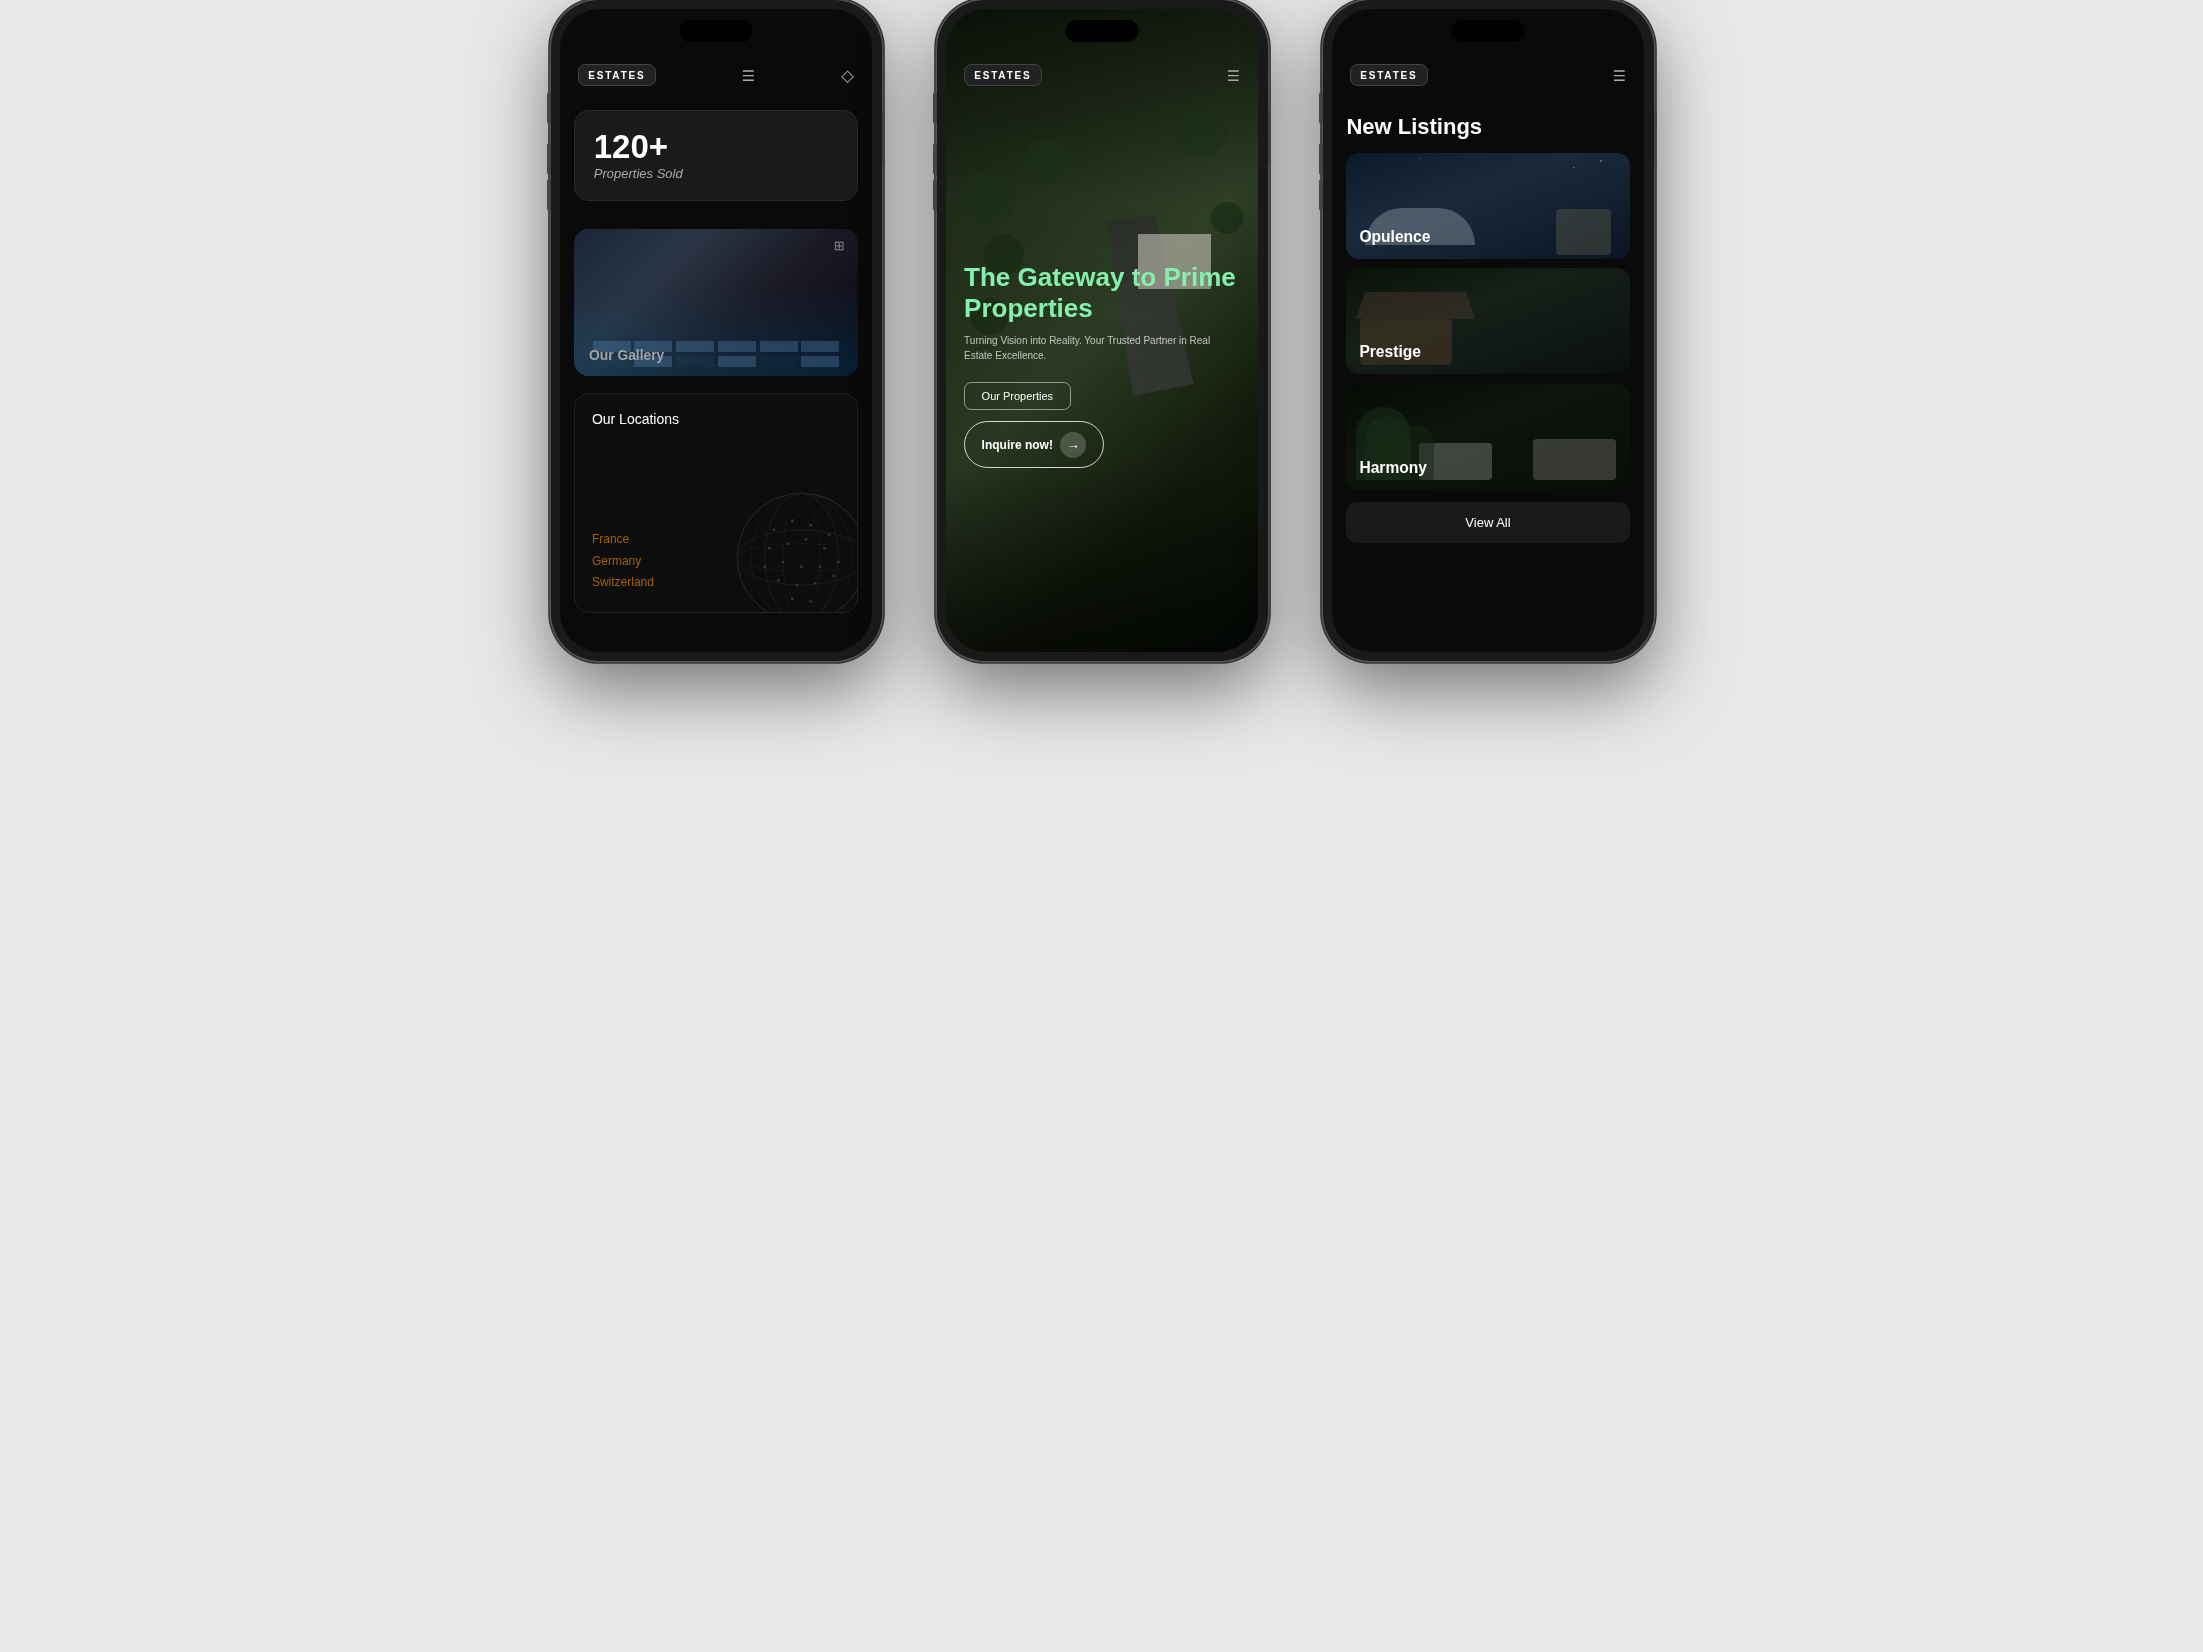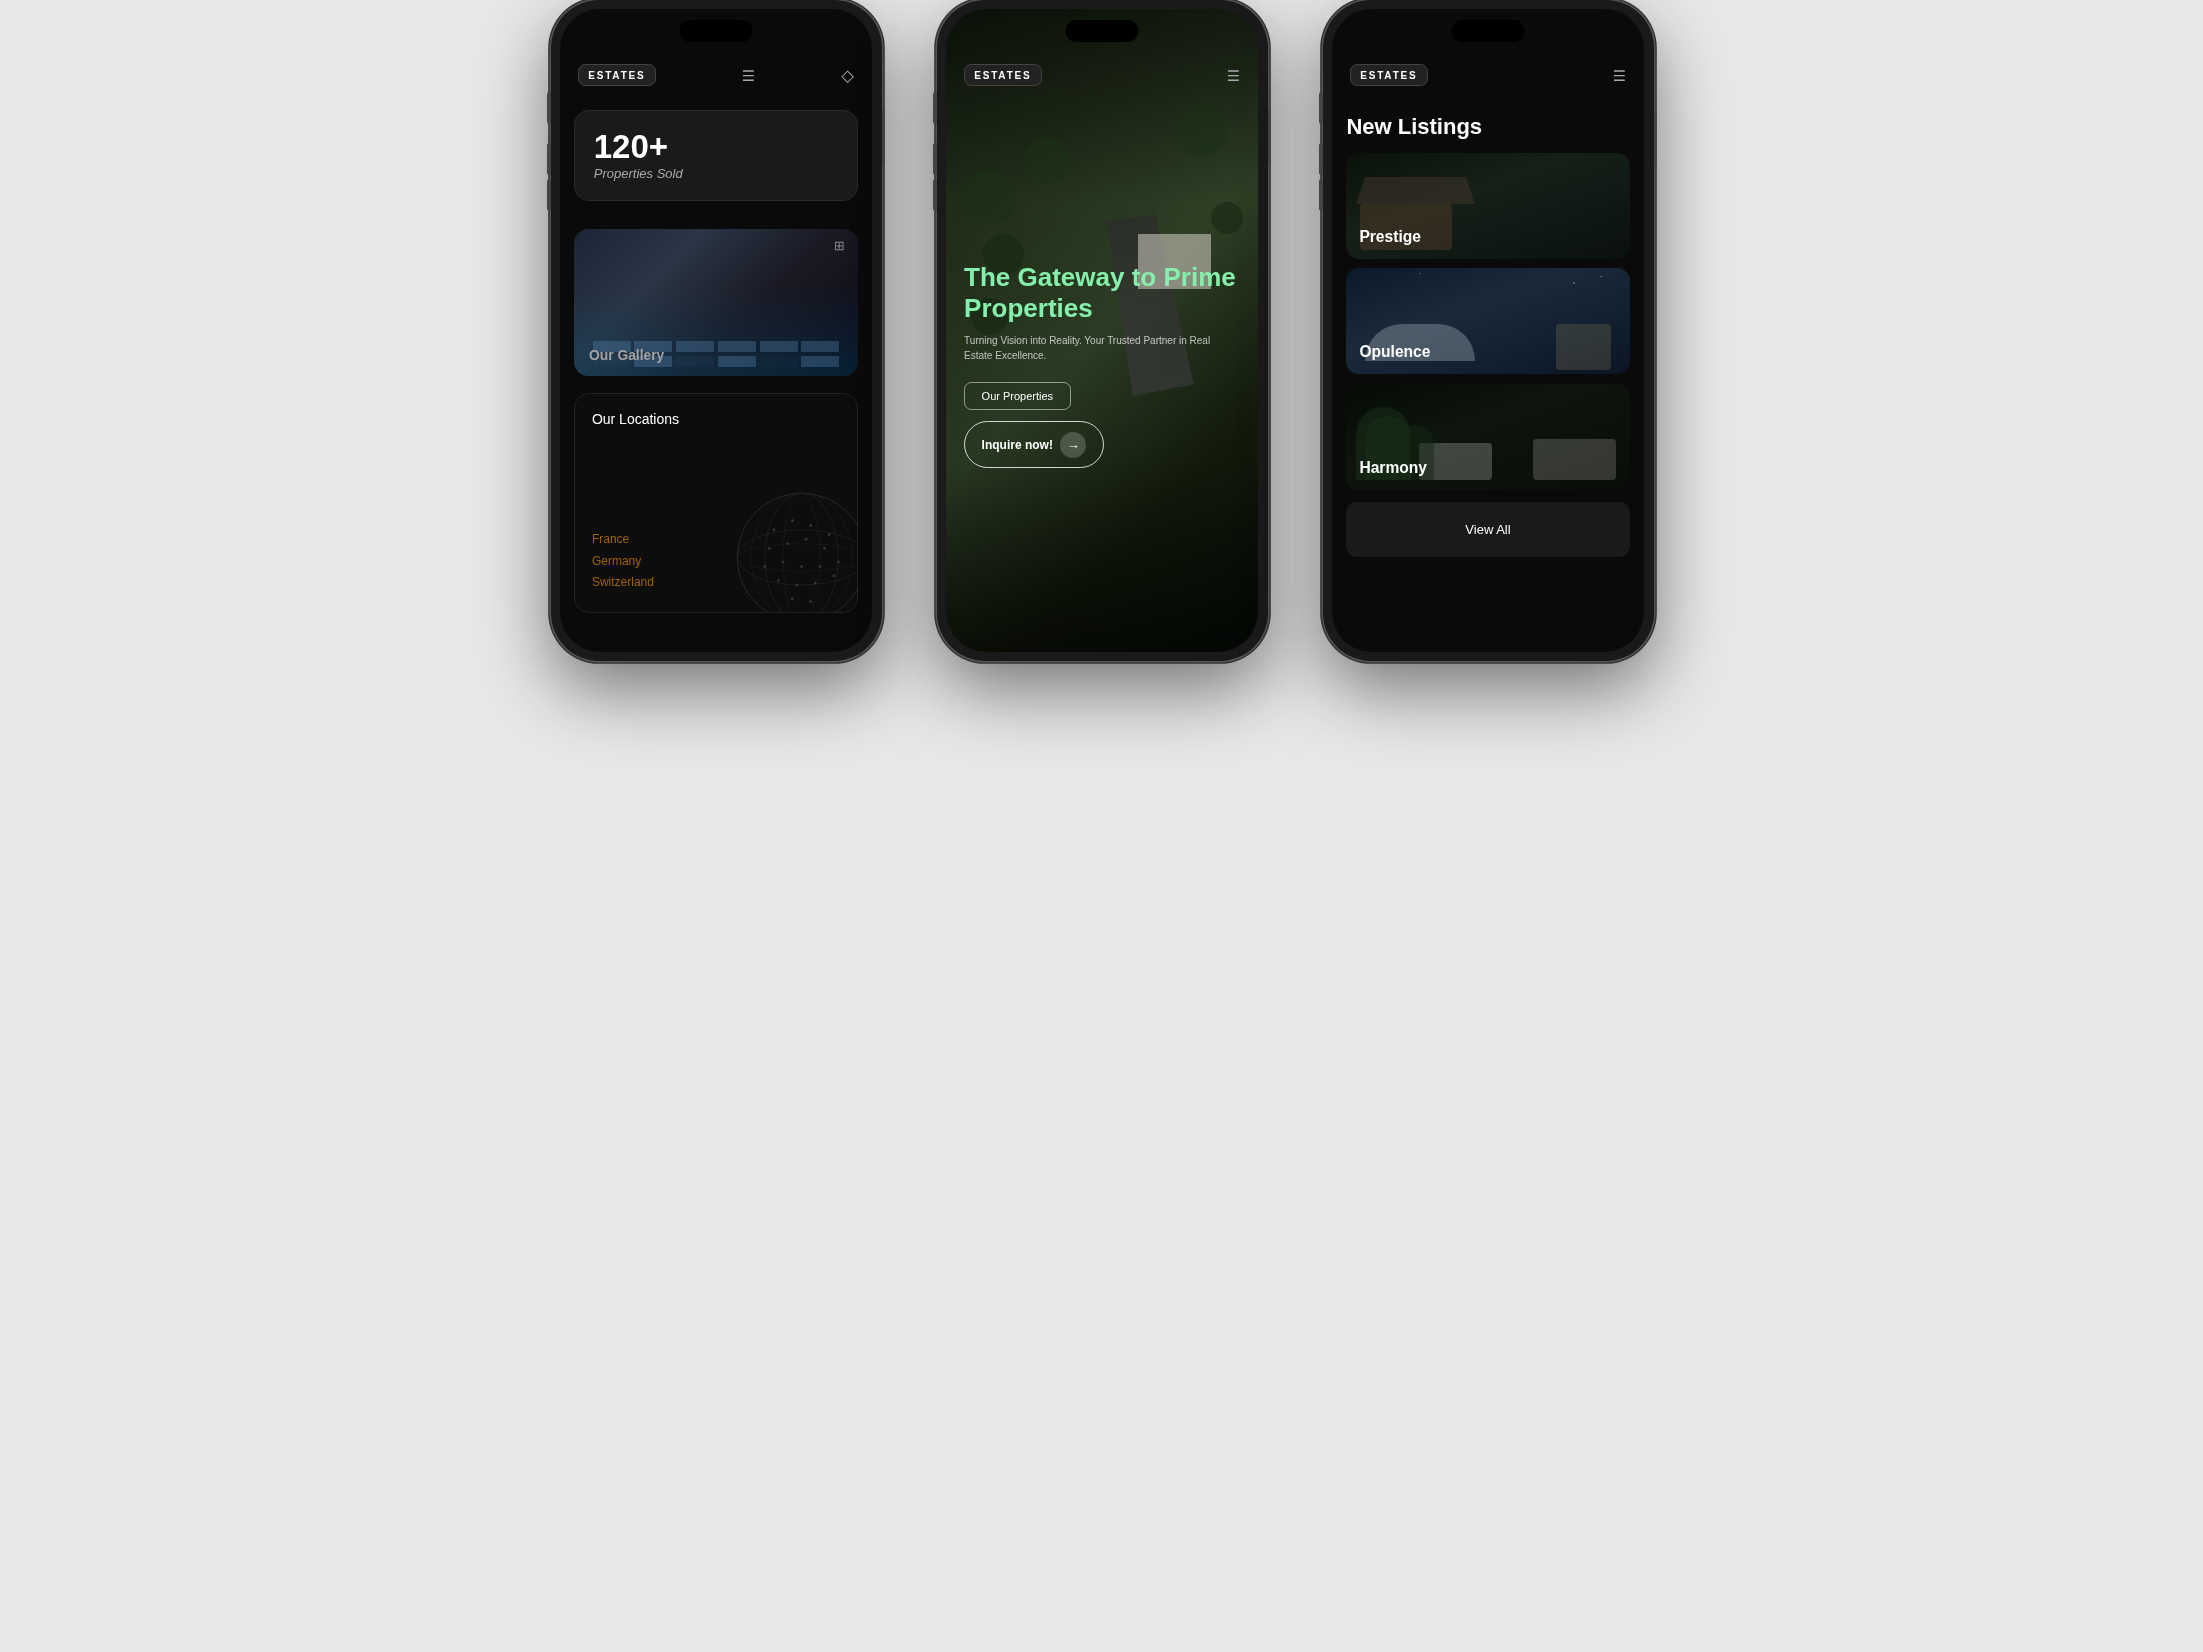--- a/index.html
+++ b/index.html
@@ -505,21 +505,21 @@
       color: #fff;
       font-size: 15.6px;
       font-weight: 700;
     }
 
     .view-all-btn {
       width: 100%;
       background: #1a1a1a;
       border: none;
       color: #fff;
-      padding: 20px;
+      padding: 13px;
       border-radius: 11px;
       font-size: 13px;
       font-weight: 500;
       text-align: center;
       margin-top: 3.7px;
     }
   </style>
 </head>
 <body>
 
@@ -663,36 +663,36 @@
               <span class="logo-text">ESTATES</span>
             </div>
             <span class="menu-icon">☰</span>
           </div>
 
           <div style="margin-top: 13px;">
             <div class="new-listings-title">New Listings</div>
 
             
             <div class="listing-card">
-              <div class="property-shape prestige-shape"></div>
-              <span class="listing-label">Prestige</span>
-            </div>
-
-            
-            <div class="listing-card">
               <div class="property-shape opulence-shape"></div>
 
               <div style="position:absolute;top:7.3px;right:27.5px;width:1.8px;height:1.8px;background:#aaa;border-radius:50%;opacity:0.6;"></div>
               <div style="position:absolute;top:13.8px;right:55px;width:1.4px;height:1.4px;background:#aaa;border-radius:50%;opacity:0.5;"></div>
               <div style="position:absolute;top:4.6px;left:73px;width:1.4px;height:1.4px;background:#aaa;border-radius:50%;opacity:0.4;"></div>
               <span class="listing-label">Opulence</span>
             </div>
 
             
             <div class="listing-card">
+              <div class="property-shape prestige-shape"></div>
+              <span class="listing-label">Prestige</span>
+            </div>
+
+            
+            <div class="listing-card">
               <div class="property-shape harmony-shape"></div>
 
               <div style="position:absolute;bottom:9.2px;right:13.8px;width:83px;height:41px;background:rgba(230,225,215,0.2);border-radius:3.7px;"></div>
               <div style="position:absolute;bottom:9.2px;left:9.2px;width:55px;height:73px;background:rgba(25,50,25,0.5);border-radius:27.5px 27.5px 0 0;"></div>
               <div style="position:absolute;bottom:9.2px;left:51px;width:37px;height:55px;background:rgba(20,40,20,0.5);border-radius:18.4px 18.4px 0 0;"></div>
               <span class="listing-label">Harmony</span>
             </div>
 
             
             <button class="view-all-btn">View All</button>

